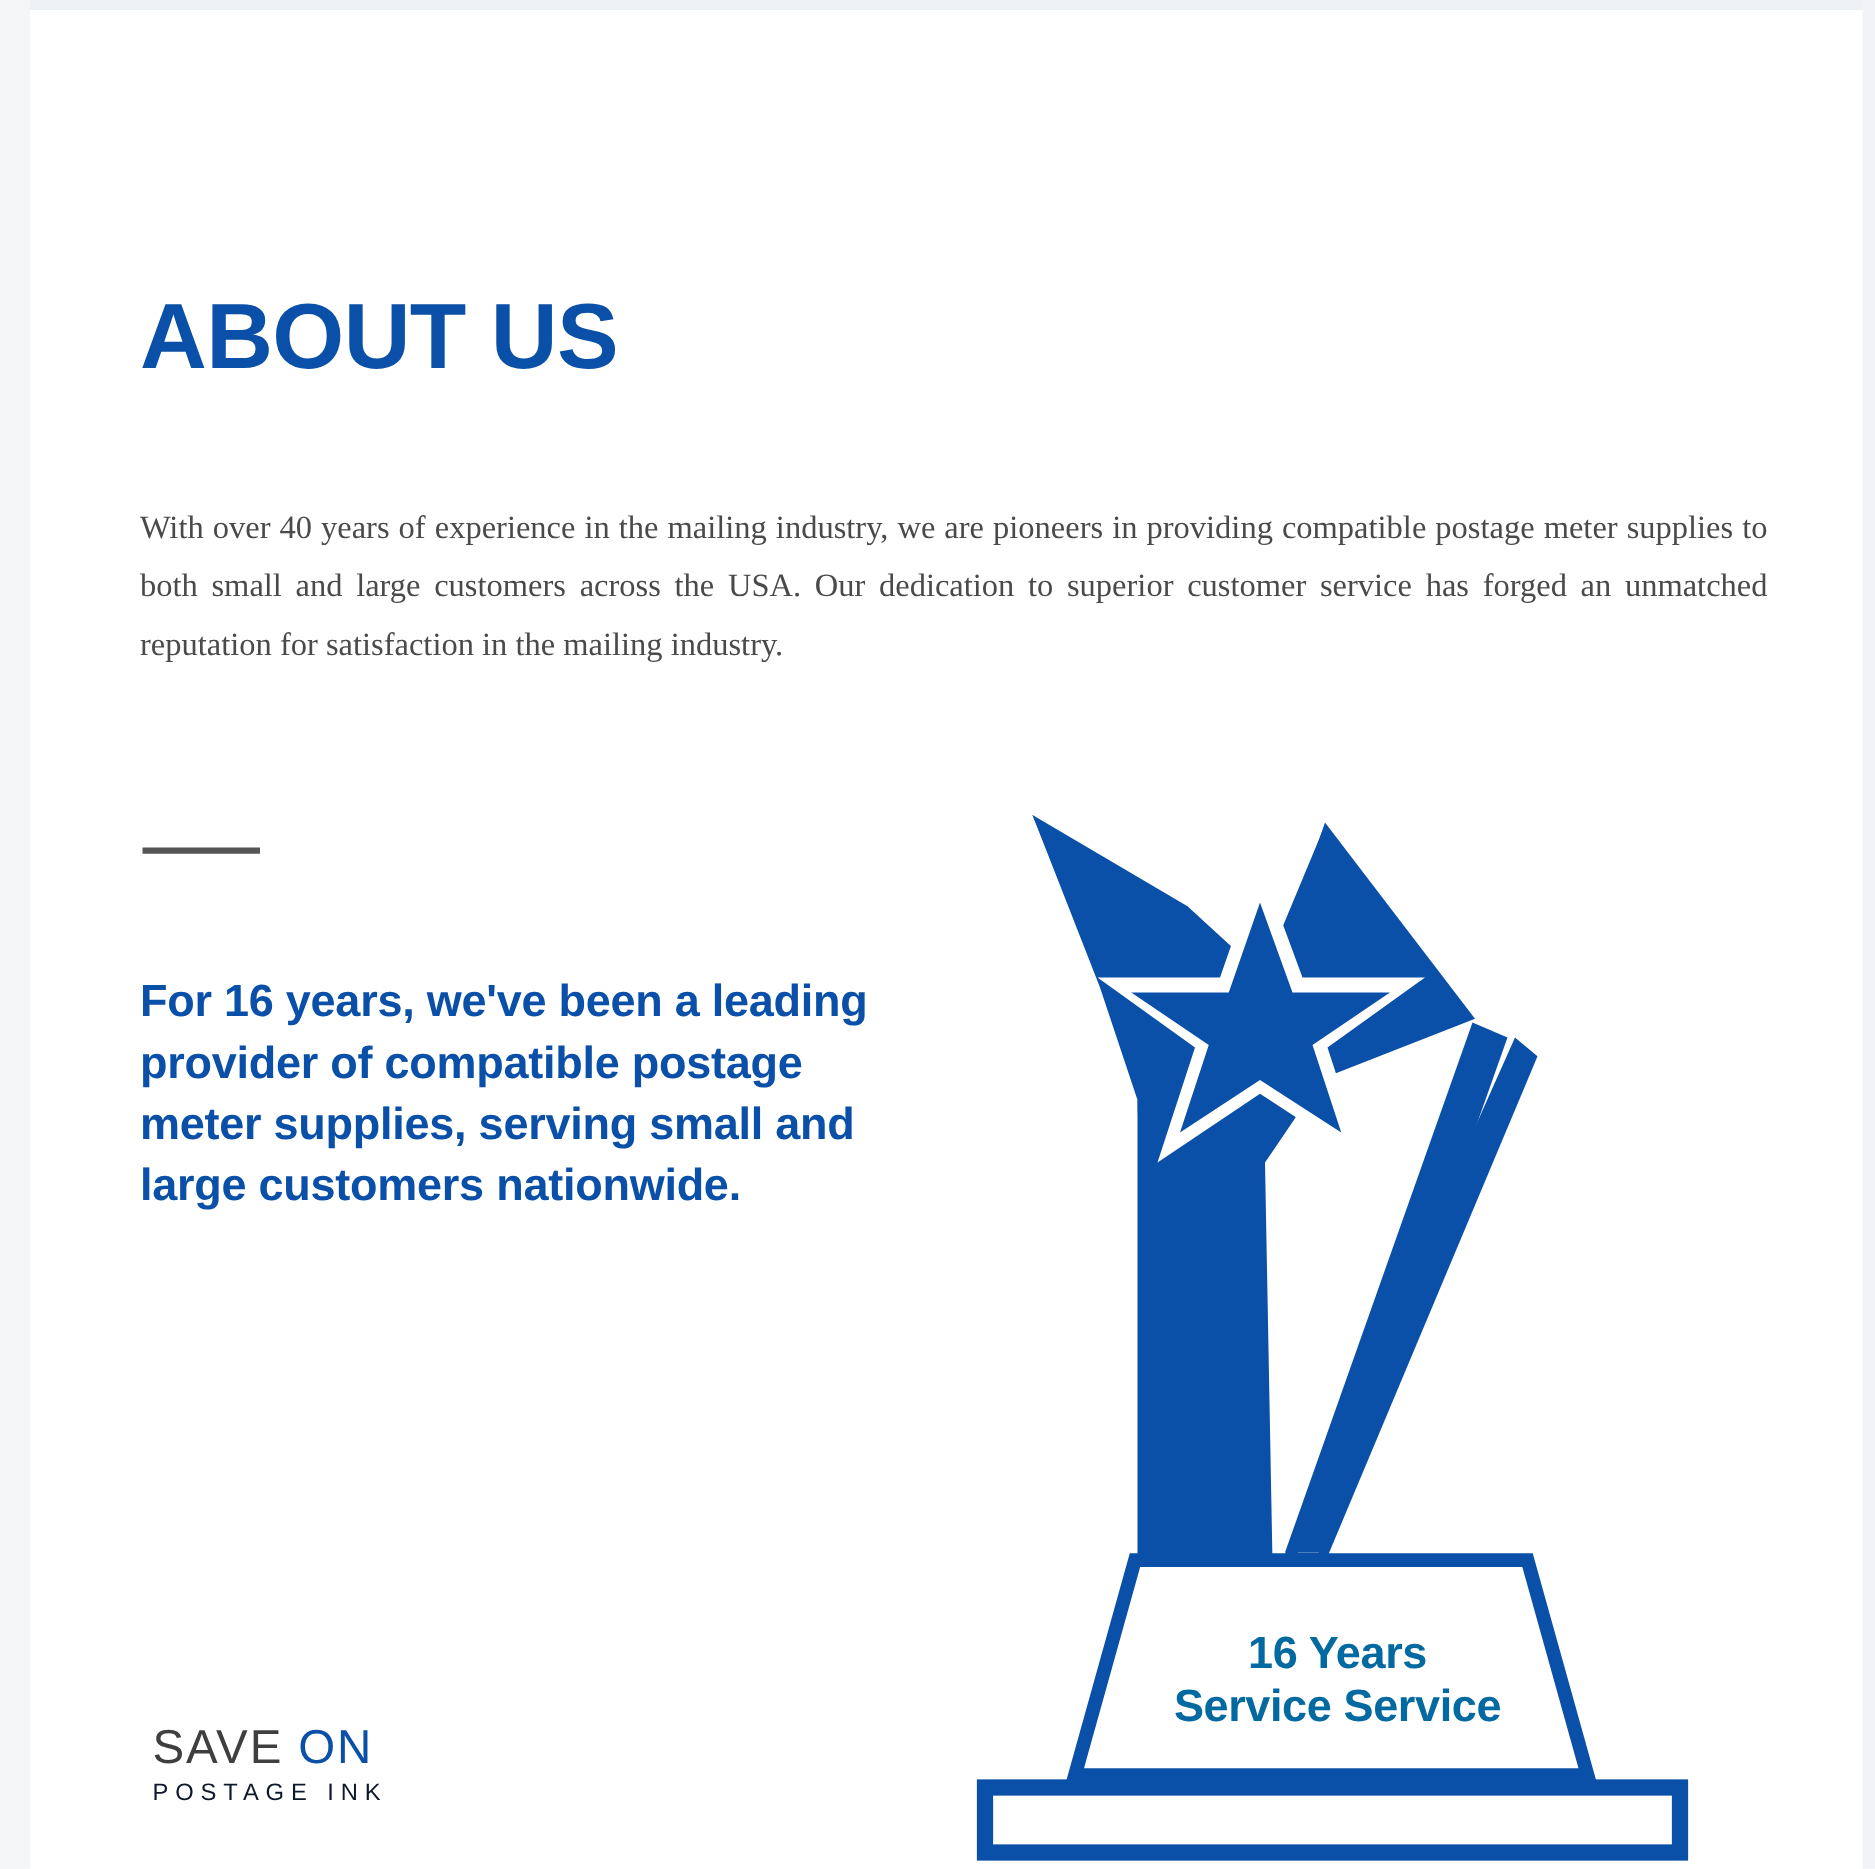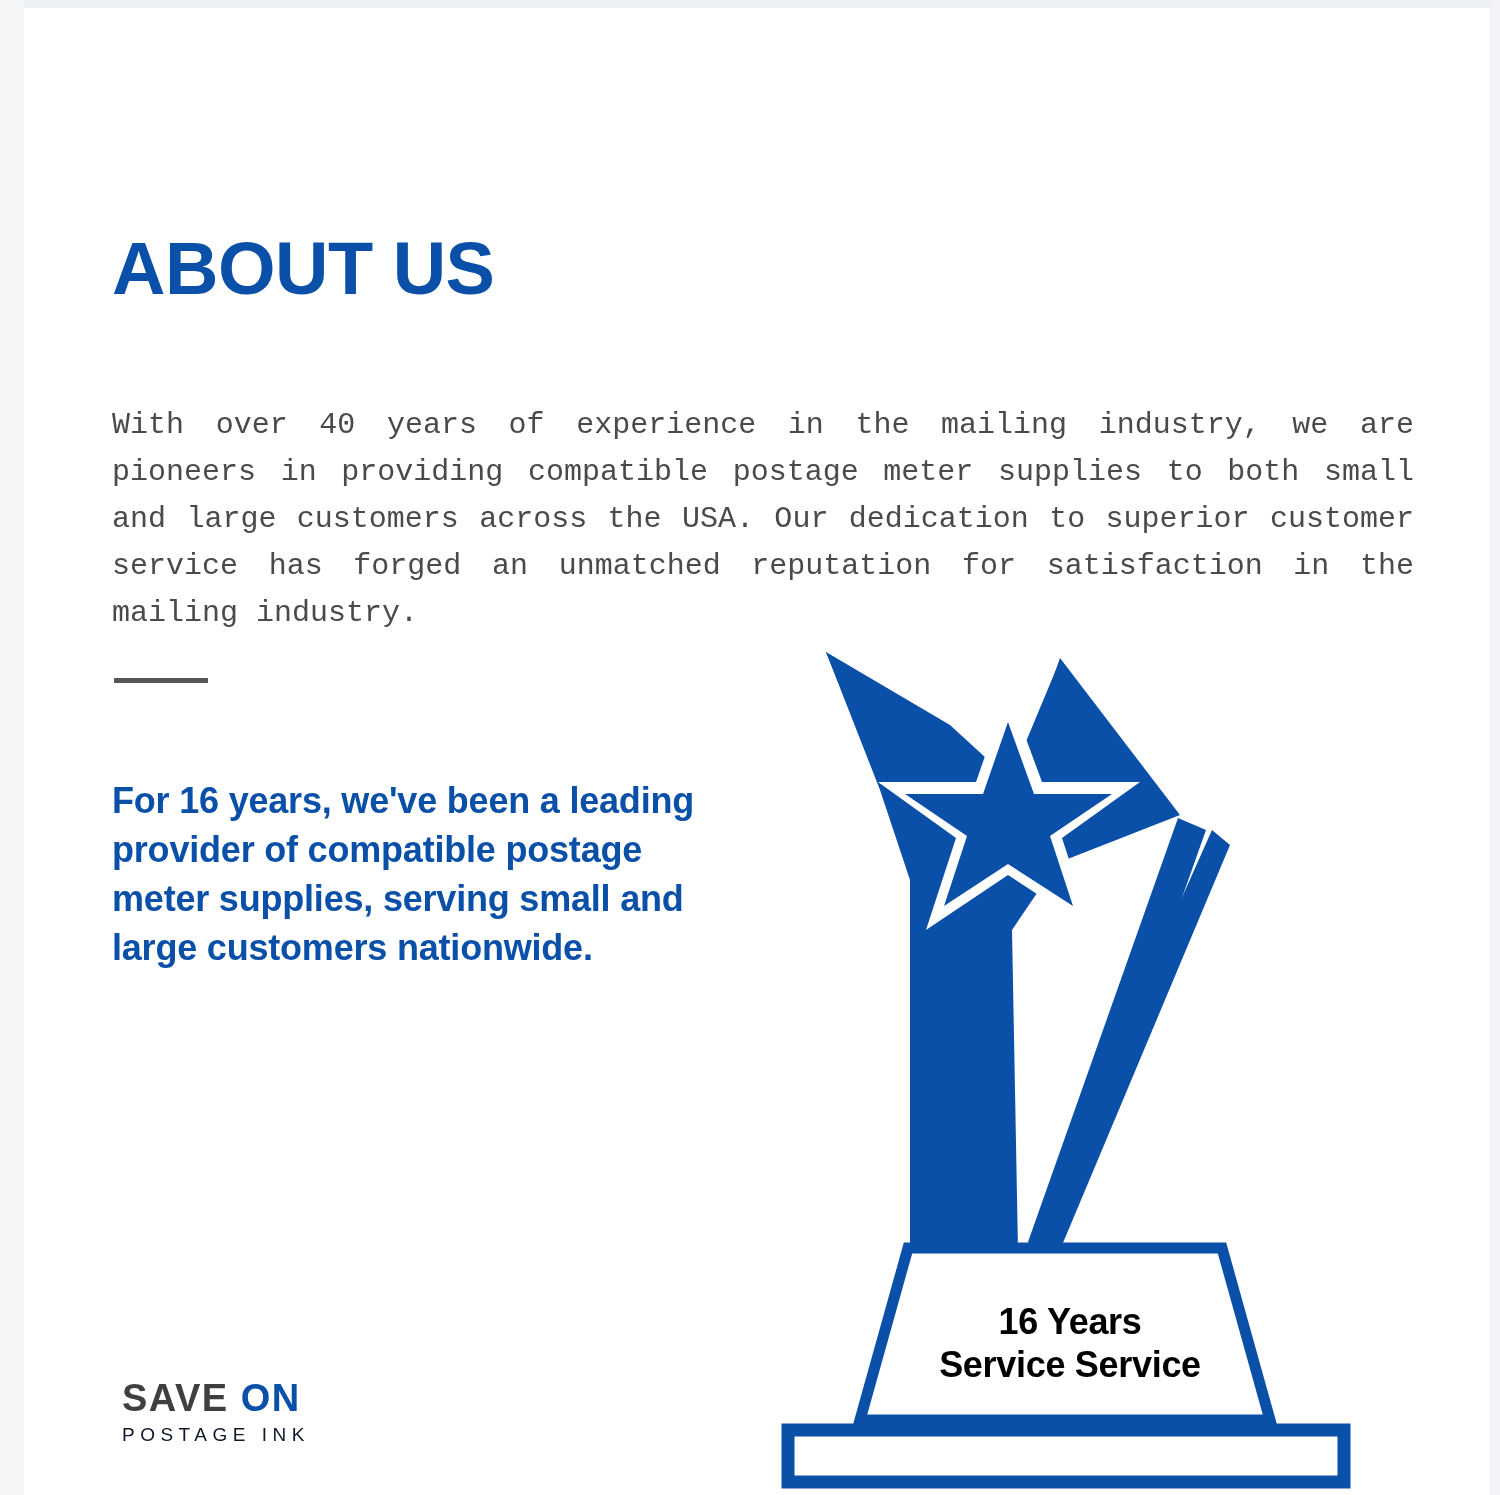--- a/index.html
+++ b/index.html
@@ -50,26 +50,26 @@
     letter-spacing: -0.5px;
     color: #0b50a8;
     font-family: "Liberation Sans", sans-serif;
   }
 
   .body-copy {
     position: absolute;
     left: 112px;
     top: 372px;
     width: 1302px;
-    font-size: 30px;
+    font-size: 26px;
     line-height: 47px;
     color: #4a4a4a;
     text-align: justify;
     text-justify: inter-word;
-    font-family: Liberation Mono, monospace;
+    font-family: Liberation Serif, serif;
     font-weight: 400;
   }
 
   .divider {
     position: absolute;
     left: 114px;
     top: 678px;
     width: 94px;
     height: 5px;
     background: #565656;
@@ -90,21 +90,21 @@
 
   
   .logo {
     position: absolute;
     left: 122px;
     top: 1378px;
     width: 240px;
   }
   .logo-line1 {
     font-size: 38px;
-    font-weight: 700;
+    font-weight: 400;
     letter-spacing: 1.5px;
     color: #3f3f3f;
     line-height: 40px;
     font-family: "Liberation Sans", sans-serif;
   }
   .logo-line1 .on {
     color: #0b50a8;
   }
   .logo-line2 {
     font-size: 19px;
@@ -125,21 +125,21 @@
   }
   .trophy svg {
     display: block;
   }
   .trophy-label {
     position: absolute;
     left: 840px;
     top: 1300px;
     width: 460px;
     text-align: center;
-    color: #000000;
+    color: #0369a1;
     font-weight: 800;
     font-size: 36px;
     line-height: 43px;
     font-family: "Liberation Sans", sans-serif;
     letter-spacing: -0.3px;
   }
 </style>
 </head>
 <body>
 

